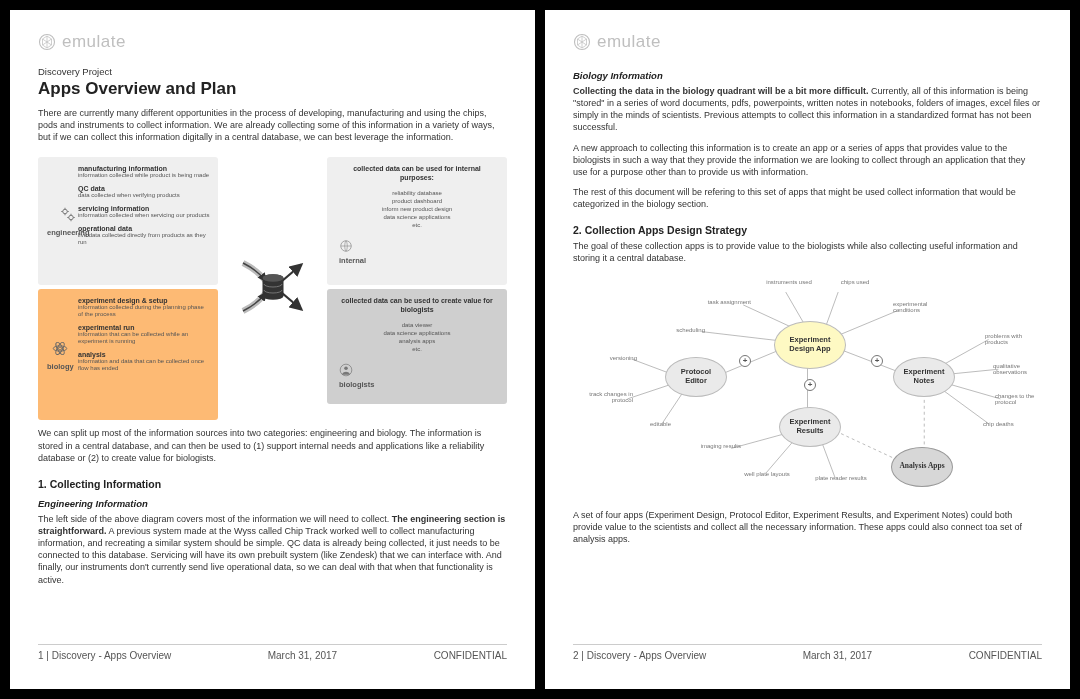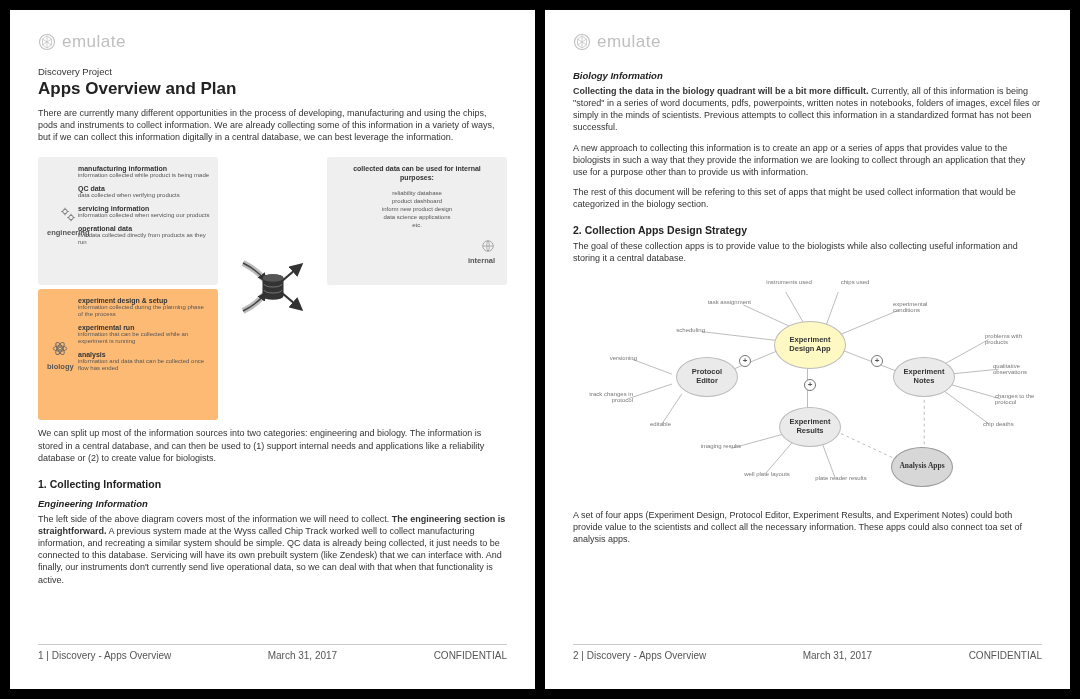--- a/index.html
+++ b/index.html
@@ -23,21 +23,21 @@
   .quad.bio { top: 132px; left: 0; background: #fdba74; height: 131px; }
   .quad.internal { top: 0; right: 0; background: #efefef; height: 128px; text-align: center; padding: 8px 12px; }
   .quad.biologists { top: 132px; right: 0; background: #cfcfcf; height: 115px; text-align: center; padding: 8px 12px; }
   .sidelabel { position: absolute; left: 9px; top: 50%; transform: translateY(-50%); display: flex; flex-direction: column; align-items: center; gap: 4px; }
   .sidelabel svg { width: 18px; height: 18px; }
   .sidelabel span { font-size: 7.5px; font-weight: 700; color: #555; }
   .item-title { font-size: 7px; font-weight: 700; color: #333; }
   .item-desc { font-size: 6px; color: #555; line-height: 1.15; margin-bottom: 6px; }
   .center-head { font-size: 7px; font-weight: 700; color: #333; margin-bottom: 6px; line-height: 1.25; }
   .center-list { font-size: 6px; color: #555; line-height: 1.35; }
-  .persona { display: flex; flex-direction: column; align-items: flex-end; gap: 3px; margin-top: 10px; }
+  .persona { display: flex; flex-direction: column; align-items: flex-start; gap: 3px; margin-top: 10px; }
   .persona svg { width: 14px; height: 14px; }
   .persona span { font-size: 7.5px; font-weight: 700; color: #555; }
   .db-center { position: absolute; left: 50%; top: 50%; transform: translate(-50%, -50%); }
   .db-center svg { width: 90px; height: 90px; display:block; }
   
   .diagram2 { position: relative; height: 220px; margin: 6px 0 10px; }
   .node { position: absolute; border-radius: 50%; display: flex; align-items: center; justify-content: center; text-align: center; font-size: 7.5px; font-weight: 700; color: #333; padding: 4px; line-height: 1.15; }
   .node.big { width: 72px; height: 48px; border-radius: 50% / 50%; background: #fef9c3; border: 0.5px solid #bbb; }
   .node.mid { width: 62px; height: 40px; border-radius: 50% / 50%; background: #eaeaea; border: 0.5px solid #bbb; }
   .node.hl { background: #d7d7d7; border: 0.5px solid #999; }
@@ -133,20 +133,35 @@
 etc.</div>
         <div class="persona">
           <svg viewBox="0 0 24 24">
               <circle cx="12" cy="12" r="9" fill="none" stroke="#888" stroke-width="1.2"></circle>
               <path d="M3 12h18M12 3c3 3 3 15 0 18M12 3c-3 3-3 15 0 18" fill="none" stroke="#888" stroke-width="1"></path>
             </svg>
           <span>internal</span>
         </div>
       </div>
 
+      <div class="quad biologists">
+        <div class="center-head">collected data can be used to create value for biologists</div>
+        <div class="center-list" style="white-space:pre-line;">data viewer
+data science applications
+analysis apps
+etc.</div>
+        <div class="persona">
+          <svg viewBox="0 0 24 24">
+              <circle cx="12" cy="12" r="10" fill="none" stroke="#777" stroke-width="1.2"></circle>
+              <circle cx="12" cy="9" r="3" fill="#777"></circle>
+              <path d="M5 20c1-4 5-5 7-5s6 1 7 5" fill="#777"></path>
+            </svg>
+          <span>biologists</span>
+        </div>
+      </div>
 
       <div class="db-center">
         <svg viewBox="0 0 120 120">
           <defs>
               <marker id="ah1" markerWidth="6" markerHeight="6" refX="5" refY="3" orient="auto">
                 <path d="M0,0 L6,3 L0,6 Z" fill="#333"></path>
               </marker>
             </defs>
 
           <path d="M20 28 Q40 38 50 52" fill="none" stroke="#bbb" stroke-width="8" marker-end=""></path>
@@ -224,21 +239,21 @@
           <line x1="250" y1="160" x2="265" y2="200"></line>
 
           <line x1="375" y1="85" x2="420" y2="60"></line>
           <line x1="380" y1="95" x2="430" y2="90"></line>
           <line x1="380" y1="105" x2="432" y2="120"></line>
           <line x1="375" y1="112" x2="420" y2="145"></line>
         </g>
       </svg>
 
       <div class="node big" style="left:201px; top:42px;">Experiment Design App</div>
-      <div class="node mid" style="left:103px; top:78px;">Protocol Editor</div>
+      <div class="node mid" style="left:92px; top:78px;">Protocol Editor</div>
       <div class="node mid" style="left:320px; top:78px;">Experiment Notes</div>
       <div class="node mid" style="left:206px; top:128px;">Experiment Results</div>
       <div class="node mid hl" style="left:318px; top:168px;font-family:Liberation Serif, serif;">Analysis Apps</div>
 
       <div class="plus" style="left:166px; top:76px;">+</div>
       <div class="plus" style="left:298px; top:76px;">+</div>
       <div class="plus" style="left:231px; top:100px;">+</div>
 
       <div class="leaf l" style="left:118px; top:20px;">task assignment</div>
       <div class="leaf c" style="left:186px; top:0px;">instruments used</div>

